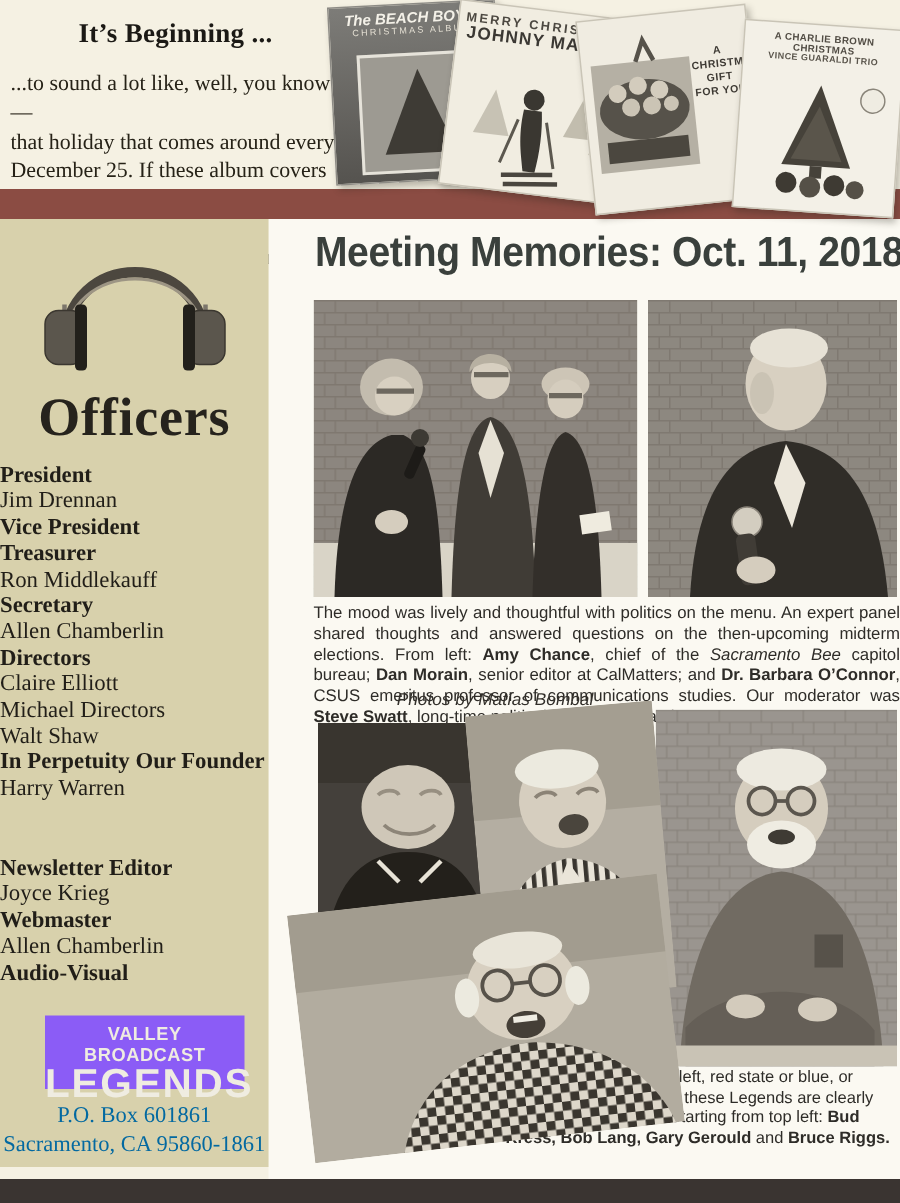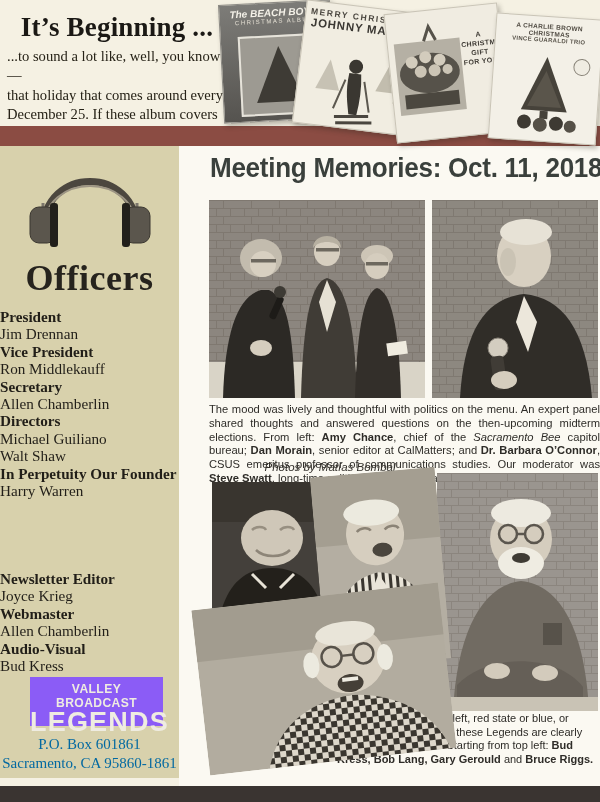--- a/index.html
+++ b/index.html
@@ -1,21 +1,21 @@
 <!DOCTYPE html>
 <html><head>
 <meta charset="utf-8">
 <style>
   html,body{margin:0;padding:0;}
   .page{position:relative;width:600px;height:802px;background:#f5f1e3;overflow:hidden;
         font-family:"Liberation Serif",serif;color:#211e19;}
 
   
   .intro-headline{position:absolute;left:8px;top:12px;width:218px;text-align:center;
-        font-size:27px;font-weight:bold;color:#1b1915;letter-spacing:.2px;}
+        font-size:18px;font-weight:bold;color:#1b1915;letter-spacing:.2px;}
   .intro-body{position:absolute;left:7px;top:47px;width:224px;font-size:14.6px;
         line-height:19.4px;color:#262217;}
 
   
   .album{position:absolute;z-index:3;box-shadow:2px 3px 5px rgba(40,35,25,.3);
         font-family:"Liberation Sans",sans-serif;overflow:hidden;}
   #album1{left:221px;top:2px;width:110px;height:117px;transform:rotate(-3deg);
         background:linear-gradient(#7d7c78,#55534f);border:1px solid #8d8b85;}
   .a1-t{color:#f4f1e8;font-weight:bold;font-style:italic;font-size:10px;text-align:center;padding-top:4px;}
   .a1-s{color:#e3ded2;font-size:6px;letter-spacing:1.5px;text-align:center;}
@@ -182,36 +182,37 @@
     <rect x="22" y="52" width="8" height="44" rx="3" fill="#22201b"></rect>
     <rect x="96" y="56" width="26" height="36" rx="9" fill="#5b564d" stroke="#3b3730"></rect>
     <rect x="94" y="52" width="8" height="44" rx="3" fill="#22201b"></rect>
   </svg>
 
   <div class="officers-heading">Officers</div>
   <div class="roles-list" id="officers-list">
       <div class="role">President</div>
       <div class="name">Jim Drennan</div>
       <div class="role">Vice President</div>
+      <div class="role">Treasurer</div>
       <div class="name">Ron Middlekauff</div>
       <div class="role">Secretary</div>
       <div class="name">Allen Chamberlin</div>
       <div class="role">Directors</div>
-      <div class="name">Michael Guiliano</div>
+      <div class="name">Claire Elliott</div>
+      <div class="name">Michael Directors</div>
       <div class="name">Walt Shaw</div>
       <div class="role">In Perpetuity Our Founder</div>
       <div class="name">Harry Warren</div>
     </div>
   <div class="roles-list" id="staff-list">
       <div class="role">Newsletter Editor</div>
       <div class="name">Joyce Krieg</div>
       <div class="role">Webmaster</div>
       <div class="name">Allen Chamberlin</div>
       <div class="role">Audio-Visual</div>
-      <div class="name">Bud Kress</div>
     </div>
 
   <div class="vbl-logo">
     <div class="vbl-1">VALLEY BROADCAST</div>
     <div class="vbl-2">LEGENDS</div>
   </div>
 
   <div class="address">
       <div>P.O. Box 601861</div>
       <div>Sacramento, CA 95860-1861</div>

